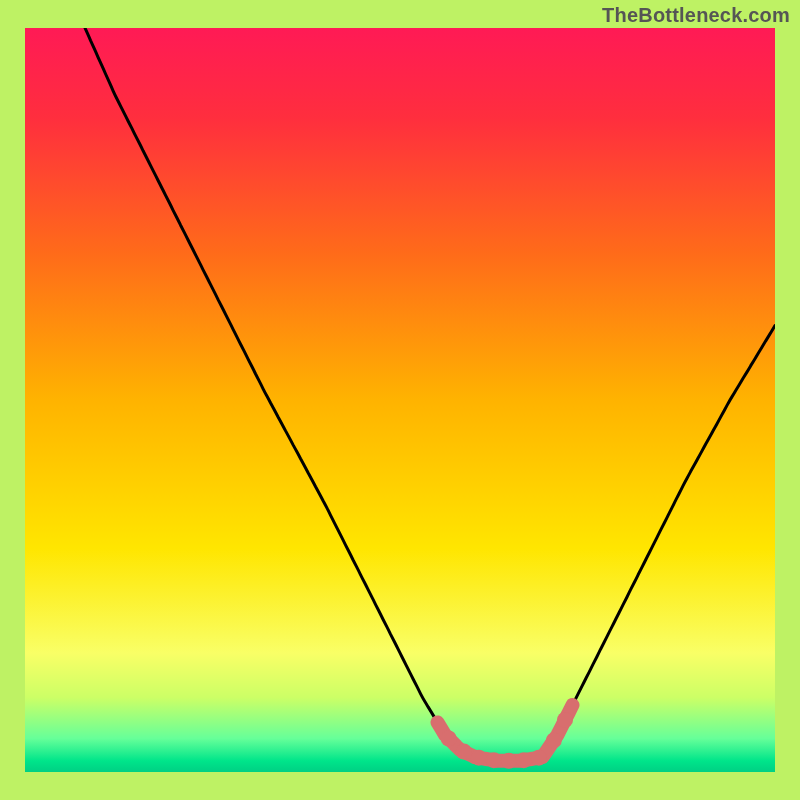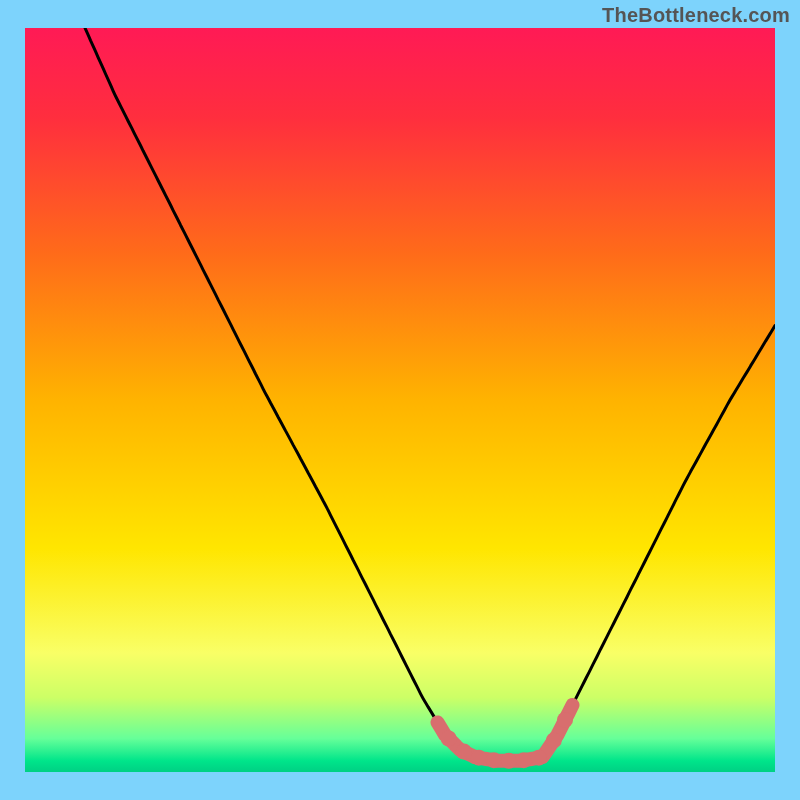--- a/index.html
+++ b/index.html
@@ -8,21 +8,21 @@
     width: 800px;
     height: 800px;
     background: #000;
     font-family: Arial, Helvetica, sans-serif;
     overflow: hidden;
   }
   .frame {
     position: relative;
     width: 800px;
     height: 800px;
-    background: #7dd3fc;
+    background: #bef264;
   }
   .watermark {
     position: absolute;
     top: 4px;
     right: 10px;
     color: #555;
     font-size: 20px;
     font-weight: 600;
     letter-spacing: 0.2px;
     user-select: none;

